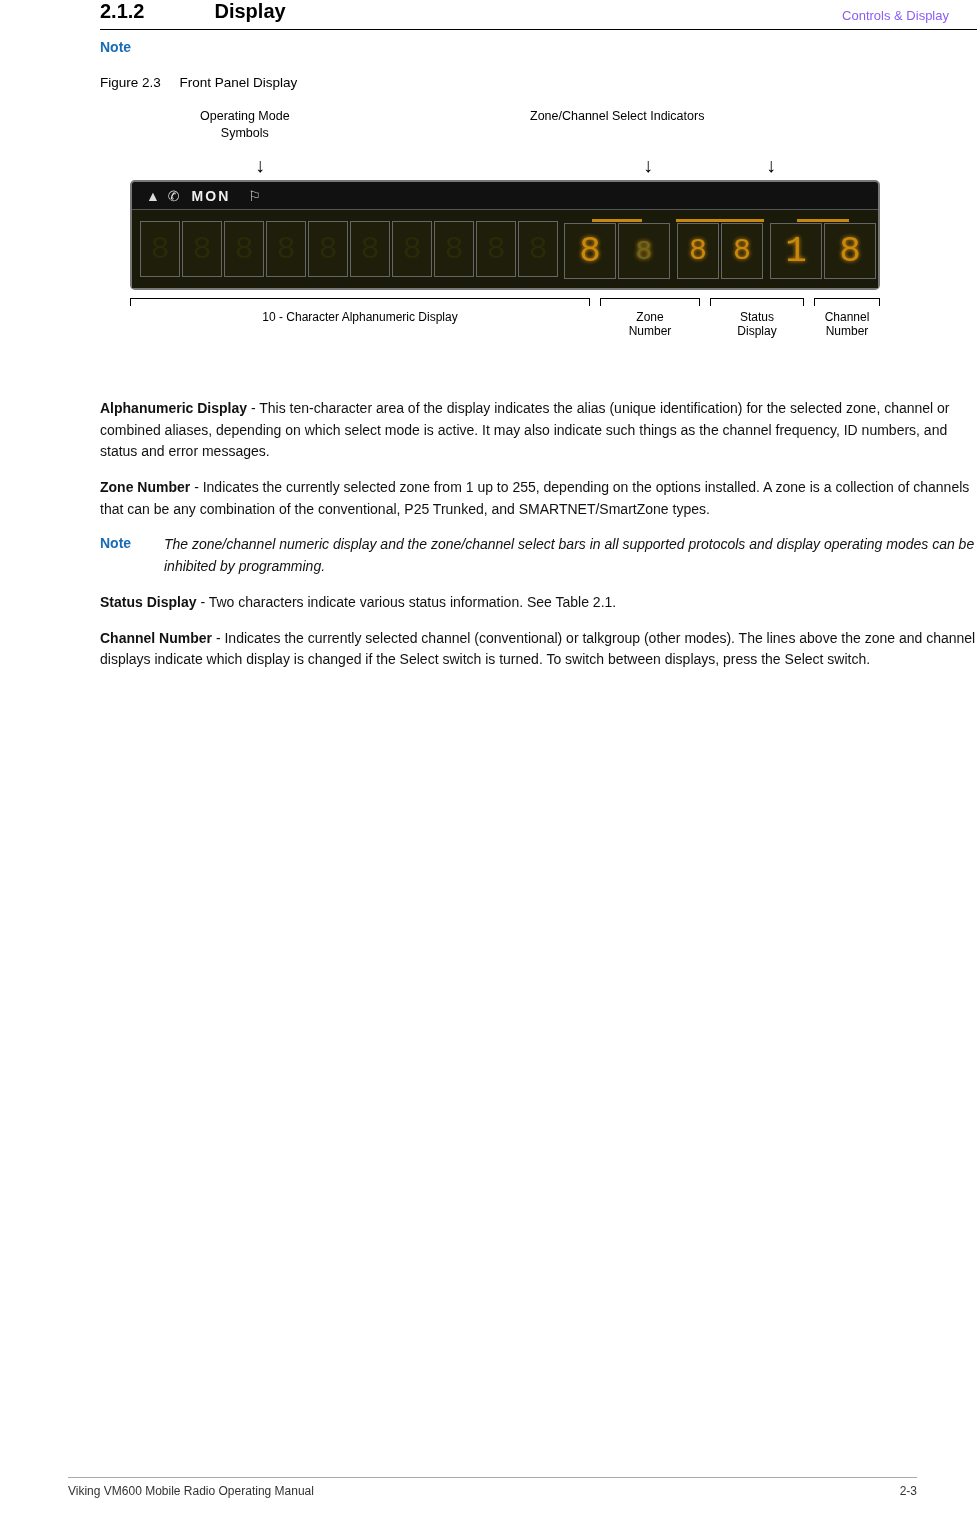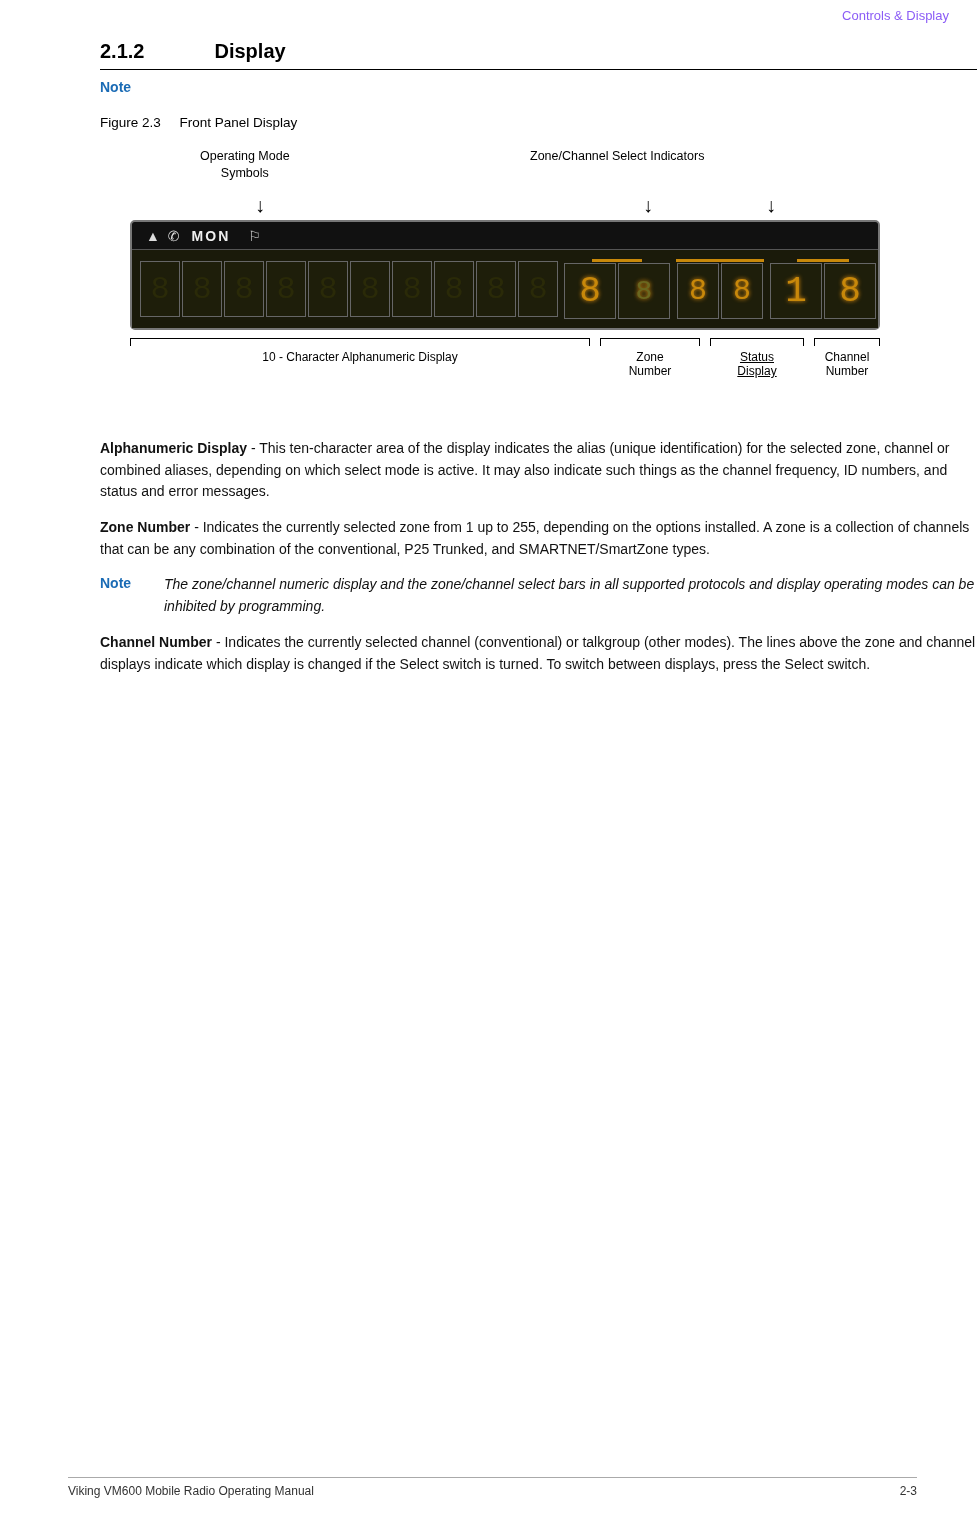--- a/index.html
+++ b/index.html
@@ -17,21 +17,20 @@
     .page-header {
       position: absolute;
       top: 8px;
       right: 28px;
       font-size: 13px;
       color: #8b5cf6;
     }
 
     .content {
       margin-left: 100px;
-      padding-top: 40px;
     }
 
     .section-subtitle {
       font-size: 20px;
       font-weight: bold;
       display: inline-block;
       margin-right: 40px;
     }
 
     .section-title-row {
@@ -321,21 +320,21 @@
       <div style="width:100%; border-top:1.5px solid #000; border-left:1.5px solid #000; border-right:1.5px solid #000; height:8px;"></div>
       <div style="display:flex; justify-content:center; margin-top:4px;">
         <span style="font-size:12px; text-align:center; white-space:pre-line;">Zone
 Number</span>
       </div>
     </div>
 
     <div style="position:absolute; top:190px; left:610px; width:94px; display:flex; flex-direction:column; align-items:center;">
       <div style="width:100%; border-top:1.5px solid #000; border-left:1.5px solid #000; border-right:1.5px solid #000; height:8px;"></div>
       <div style="display:flex; justify-content:center; margin-top:4px;">
-        <span style="font-size:12px; text-align:center; white-space:pre-line;text-decoration:underline;">Status
+        <span style="font-size:12px; text-align:center; white-space:pre-line;">Status
 Display</span>
       </div>
     </div>
 
     <div style="position:absolute; top:190px; left:714px; width:66px; display:flex; flex-direction:column; align-items:center;">
       <div style="width:100%; border-top:1.5px solid #000; border-left:1.5px solid #000; border-right:1.5px solid #000; height:8px;"></div>
       <div style="display:flex; justify-content:center; margin-top:4px;">
         <span style="font-size:12px; text-align:center; white-space:pre-line;">Channel
 Number</span>
       </div>
@@ -353,20 +352,25 @@
     <span class="body-bold">Zone Number</span>
     <span> - </span>
     <span>Indicates the currently selected zone from 1 up to 255, depending on the options installed. A zone is a collection of channels that can be any combination of the conventional, P25 Trunked, and SMARTNET/SmartZone types.</span>
   </p>
 
   <div class="note-row" style="margin-bottom:14px;">
     <span class="note-label">Note</span>
     <span class="note-text">The zone/channel numeric display and the zone/channel select bars in all supported protocols and display operating modes can be inhibited by programming.</span>
   </div>
 
+  <p class="body-text">
+    <span class="body-bold">Status Display</span>
+    <span> - </span>
+    <span>Two characters indicate various status information. See Table 2.1.</span>
+  </p>
 
   <p class="body-text">
     <span class="body-bold">Channel Number</span>
     <span> - </span>
     <span>Indicates the currently selected channel (conventional) or talkgroup (other modes). The lines above the zone and channel displays indicate which display is changed if the Select switch is turned. To switch between displays, press the Select switch.</span>
   </p>
 
 </div>
 
 <div class="page-footer">

